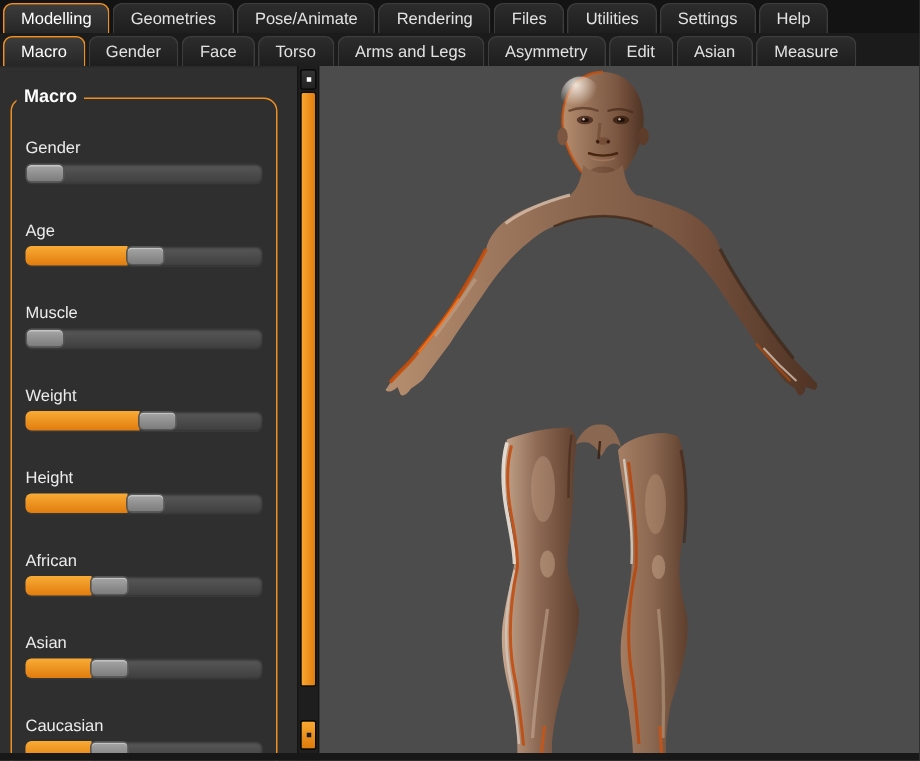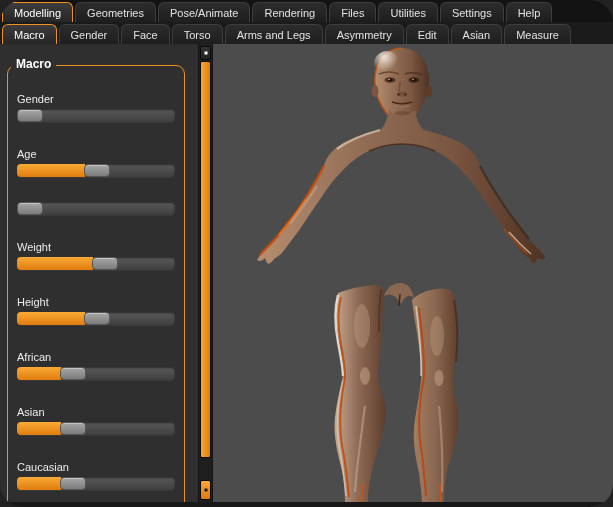--- a/index.html
+++ b/index.html
@@ -6,21 +6,20 @@
     --accent:#ef9021; --panel-bg:#2f2f2f; --tabbar1-bg:#131313; --tabbar2-bg:#1b1b1b;
     --viewport-bg:#4c4c4c; --footer-bg:#181818;
   }
   *{margin:0;padding:0;box-sizing:border-box;}
   html,body{background:#222;}
   .app{
     position:relative; width:613px; height:507px; overflow:hidden;
     background:var(--panel-bg);
     font-family:"Liberation Sans", sans-serif; font-size:11px; color:#e6e6e6;
     user-select:none;
-    border-radius:23px;
   }
   
   .tabbar{display:flex; align-items:flex-end; height:22px; padding-left:1px; overflow:hidden;}
   .tabbar.row1{background:var(--tabbar1-bg);}
   .tabbar.row2{background:var(--tabbar2-bg);}
   .tab{
     display:inline-flex; align-items:center; height:20px; padding:0 11px; margin:0 1px;
     border:1px solid #3d3d3d; border-bottom:none; border-radius:6px 6px 0 0;
     background:linear-gradient(#2c2c2c,#1e1e1e); color:#e2e2e2; cursor:pointer; white-space:nowrap;
   }
@@ -116,20 +115,21 @@
               </div>
             </div>
             <div class="slider-block">
               <span class="slider-label">Age</span>
               <div class="slider-track">
                 <div class="slider-fill" style="width: 43%;"></div>
                 <div class="slider-handle" style="left: calc(43% - 1px);"></div>
               </div>
             </div>
             <div class="slider-block">
+              <span class="slider-label">Muscle</span>
               <div class="slider-track">
                 <div class="slider-handle" style="left: calc(0% + 0px);"></div>
               </div>
             </div>
             <div class="slider-block">
               <span class="slider-label">Weight</span>
               <div class="slider-track">
                 <div class="slider-fill" style="width: 48%;"></div>
                 <div class="slider-handle" style="left: calc(48% - 1px);"></div>
               </div>

